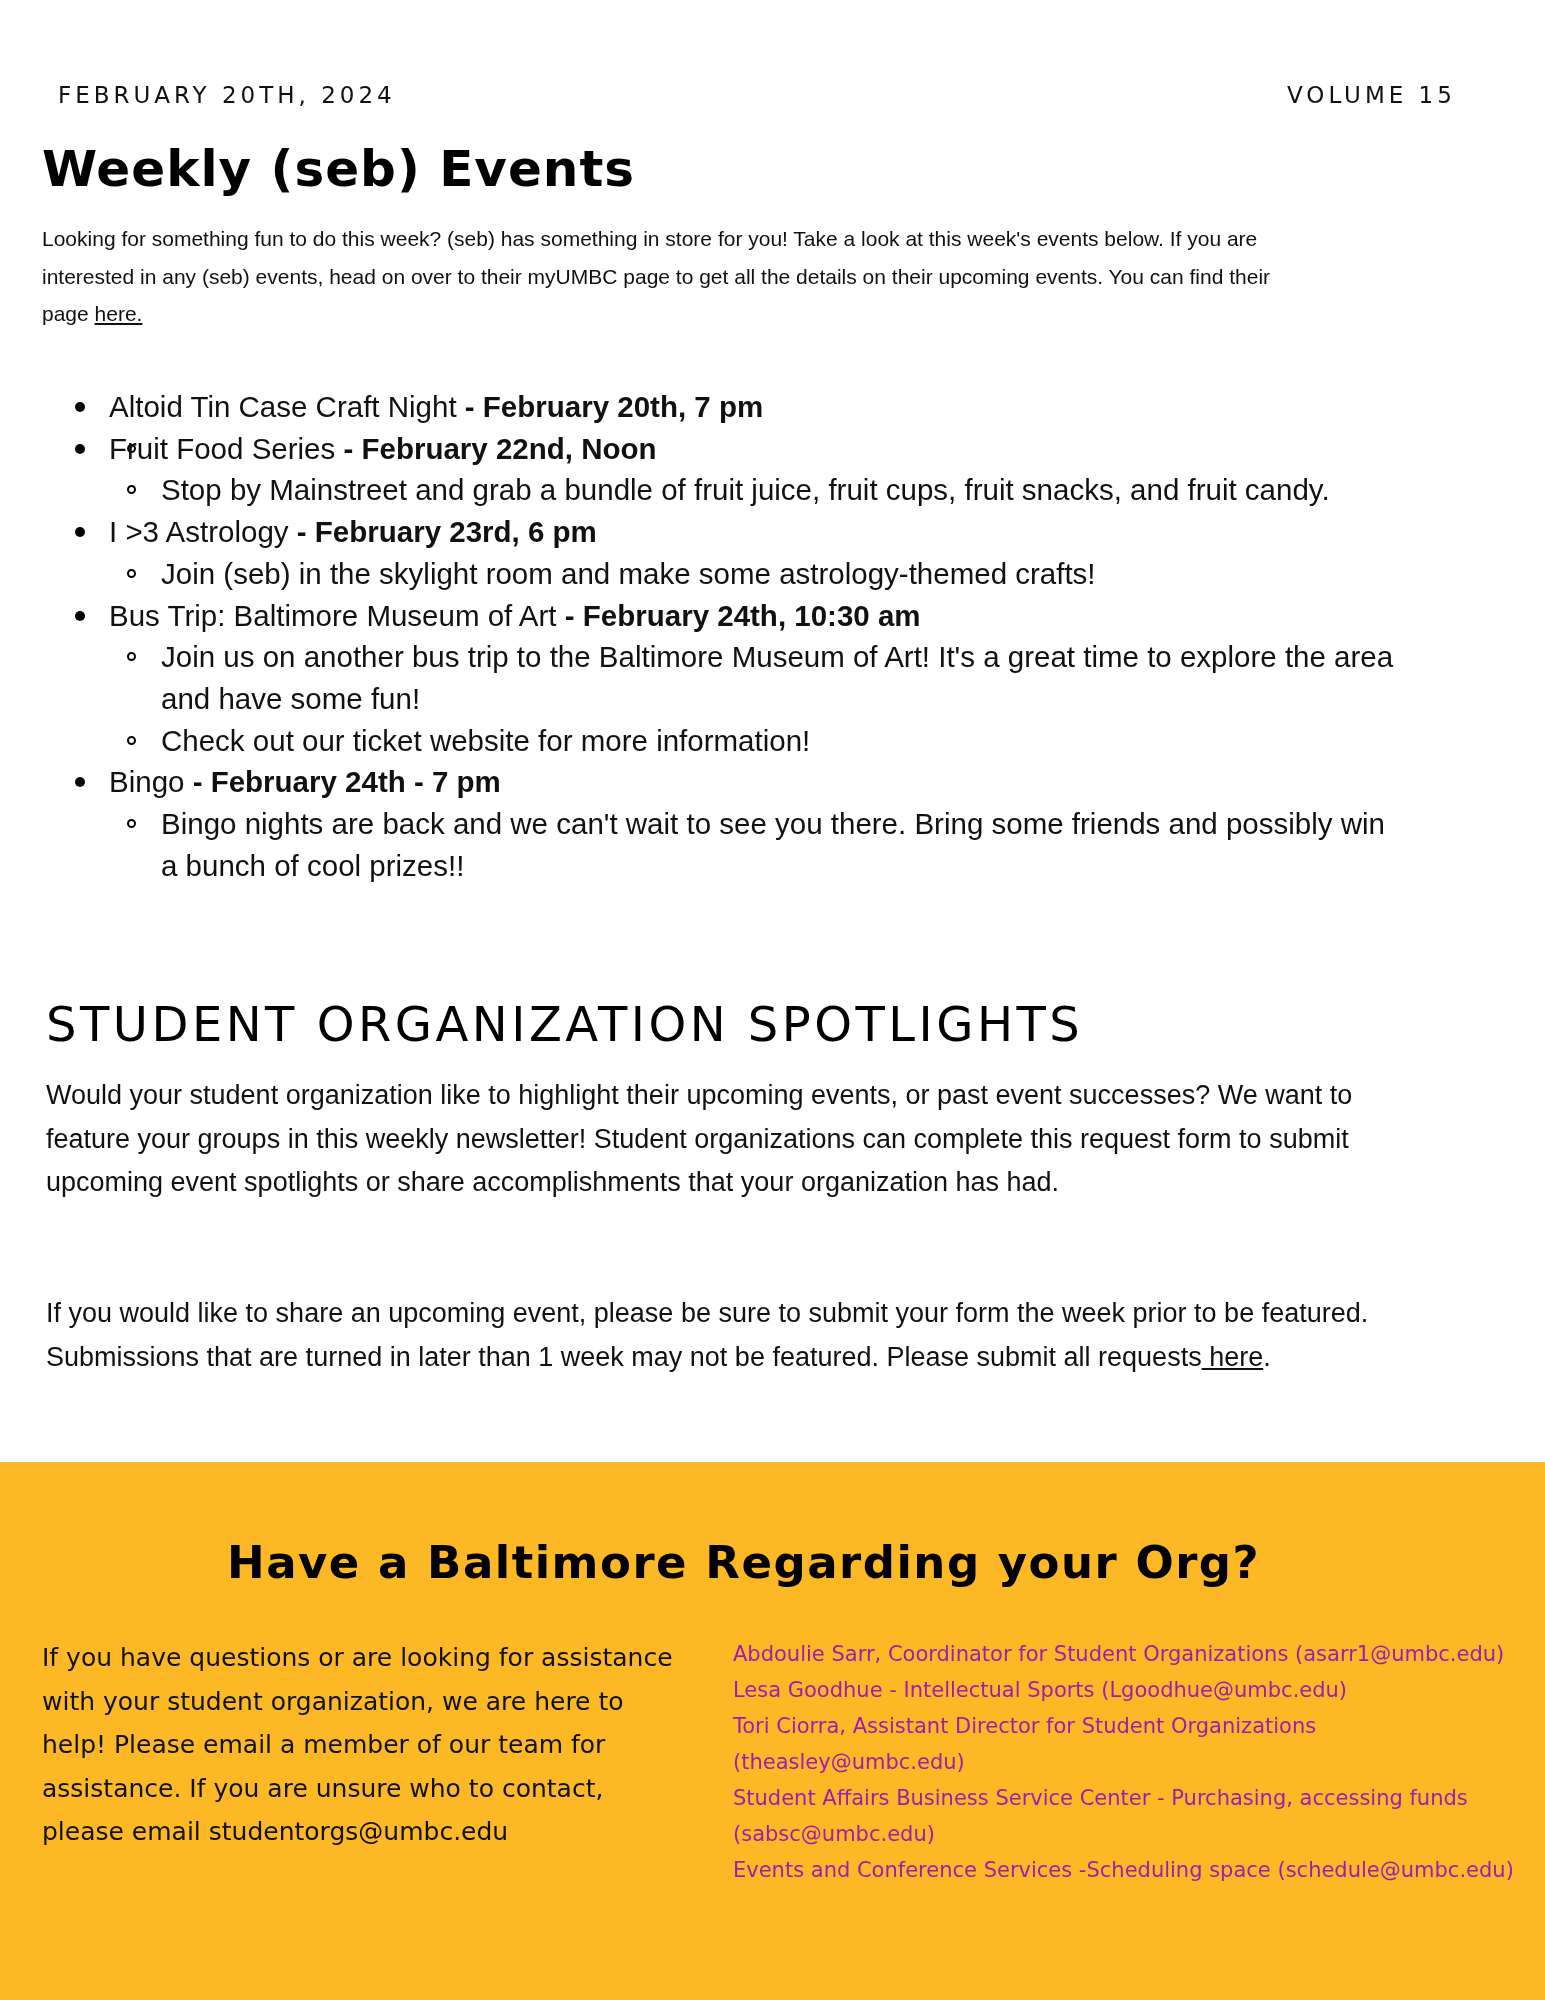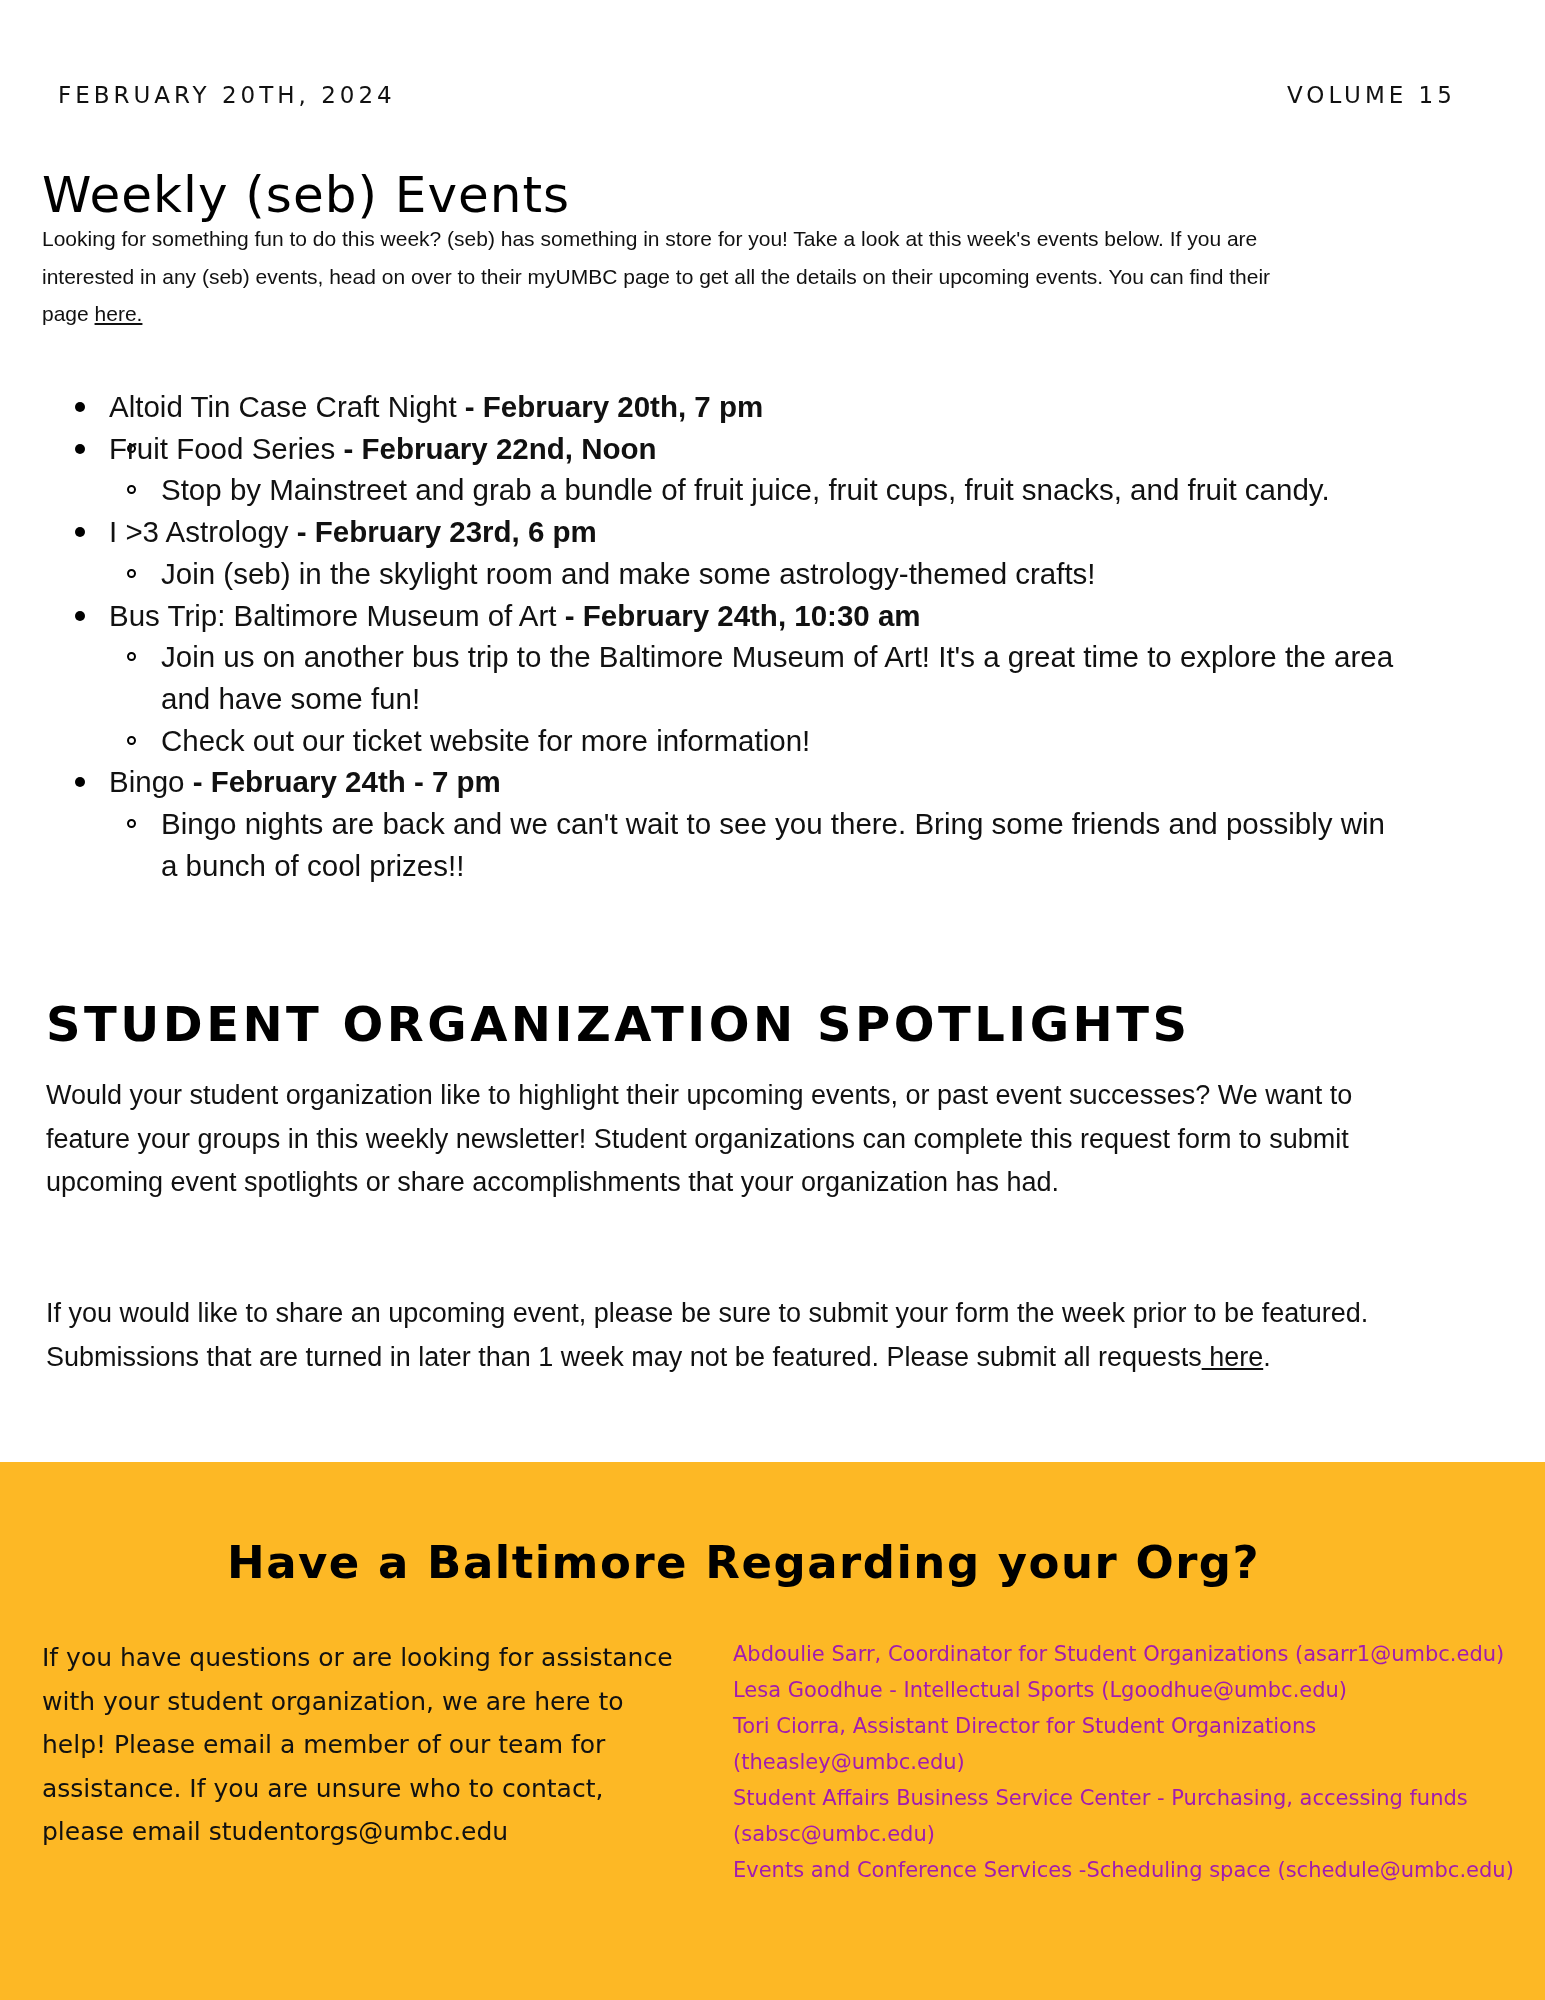--- a/index.html
+++ b/index.html
@@ -7,22 +7,22 @@
       width: 1545px; height: 2000px; background: #ffffff; position: relative;
       font-family: "Liberation Sans", sans-serif; color: #111111; overflow: hidden;
     }
     .masthead-date, .masthead-volume {
       position: absolute; top: 82px; font-size: 23px; letter-spacing: 4px;
       font-family: "DejaVu Sans", sans-serif; color: #111;
     }
     .masthead-date { left: 58px; }
     .masthead-volume { left: 1287px; }
     .title {
-      position: absolute; left: 42px; top: 166px; margin: 0;
-      font-family: "DejaVu Sans", sans-serif; font-weight: normal; font-size: 50px;
+      position: absolute; left: 42px; top: 140px; margin: 0;
+      font-family: "DejaVu Sans", sans-serif; font-weight: bold; font-size: 50px;
       letter-spacing: 1px; color: #000;
     }
     .intro {
       position: absolute; left: 42px; top: 220px; width: 1240px; margin: 0;
       font-size: 21px; line-height: 37.5px;
     }
     .link { text-decoration: underline; color: #111; cursor: pointer; }
     .events {
       position: absolute; left: 42px; top: 370px; width: 1300px; margin: 16px;
       padding: 0; list-style: none; font-size: 29.5px; line-height: 41.7px;
@@ -34,21 +34,21 @@
     }
     .event-date { font-weight: bold; }
     .subs { list-style: none; margin: 0; padding: 0; }
     .sub { position: relative; padding-left: 52px; width: 1240px; }
     .sub > .ring {
       position: absolute; left: 18px; top: 16px; width: 9px; height: 9px;
       border-radius: 50%; border: 2px solid #000; box-sizing: border-box;
     }
     .spot-title {
       position: absolute; left: 46px; top: 996px; margin: 0;
-      font-family: "DejaVu Sans", sans-serif; font-weight: bold; font-size: 48px;
+      font-family: "DejaVu Sans", sans-serif; font-weight: normal; font-size: 48px;
       letter-spacing: 3.5px; color: #000;
     }
     .spot-p {
       position: absolute; left: 46px; width: 1380px; margin: 0;
       font-size: 27px; line-height: 43.5px;
     }
     .spot-p1 { top: 1074px; }
     .spot-p2 { top: 1292px; }
     .band {
       position: absolute; left: 0; top: 1462px; width: 1545px; height: 538px;

